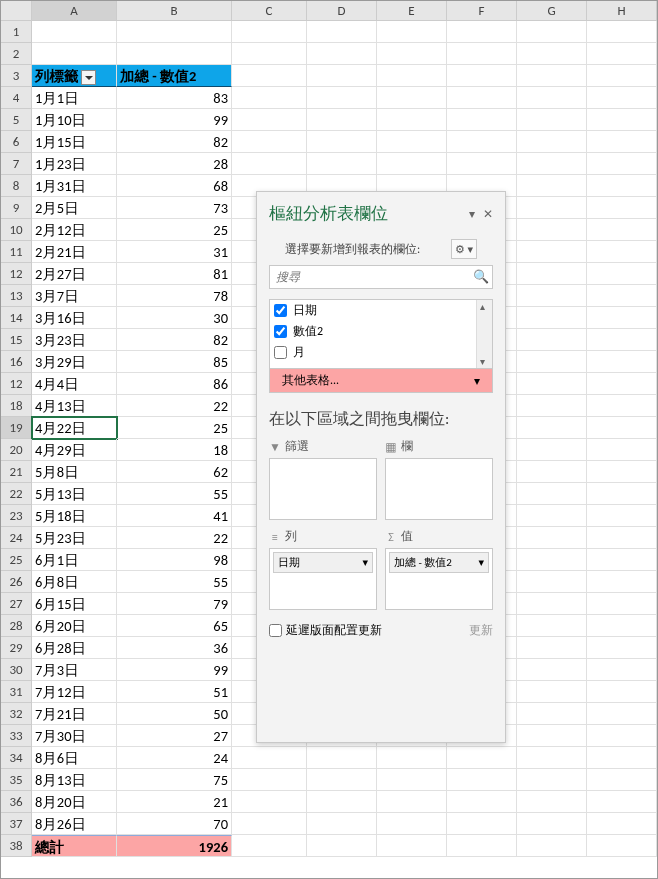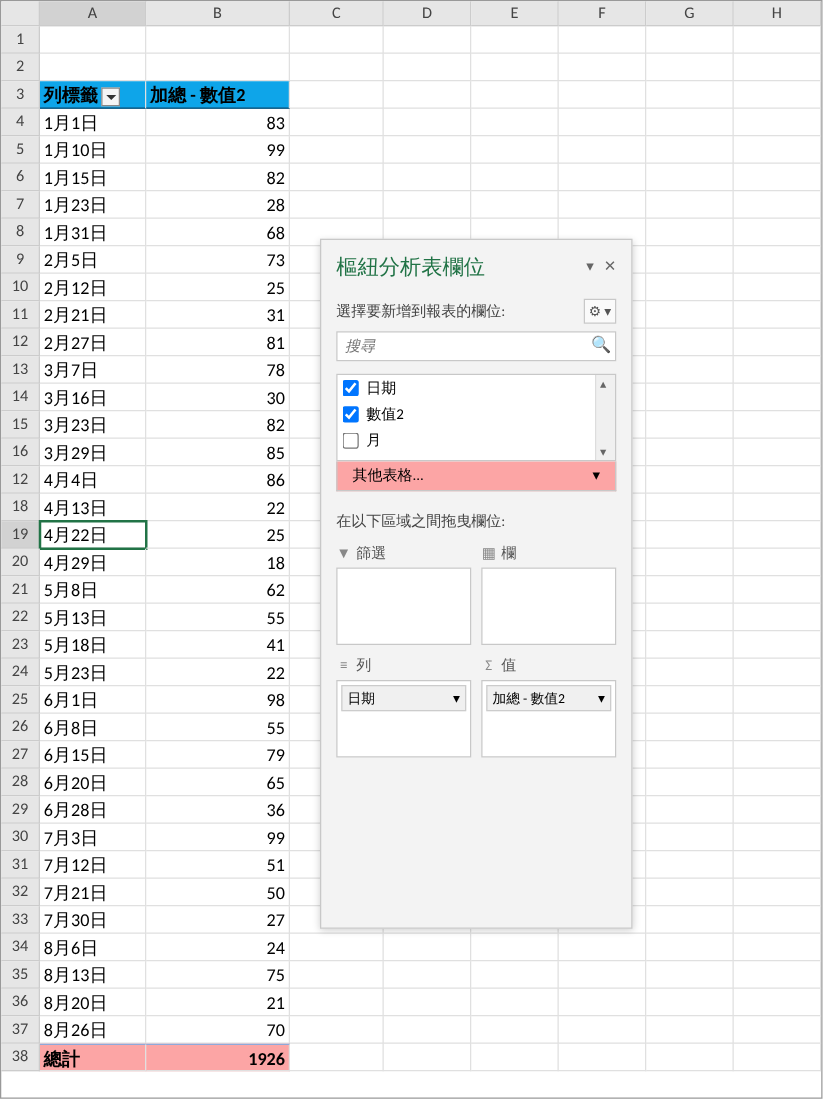--- a/index.html
+++ b/index.html
@@ -18,35 +18,35 @@
 .drop-btn { display: inline-block; width: 15px; height: 15px; border: 1px solid #888; background: #f5f5f5; vertical-align: middle; margin-left: 2px; position: relative; }
 .drop-btn::after { content: ""; position: absolute; top: 5px; left: 3px; border-left: 4px solid transparent; border-right: 4px solid transparent; border-top: 4px solid #333; }
 .sel-cell { outline: 2px solid #217346; outline-offset: -1px; }
 .sel-row-h, .sel-col-h { background: #d2d2d2; }
 
 
 .pivot-panel { position: absolute; top: 190px; left: 255px; width: 250px; height: 552px; background: #f3f3f3; border: 1px solid #c8c8c8; box-shadow: 0 2px 6px rgba(0,0,0,.2); padding: 10px 12px; }
 .pp-title { font-size: 17px; color: #217346; margin-bottom: 6px; display: flex; align-items: center; }
 .pp-title-text { flex: 1; }
 .pp-title .icon-btn { font-size: 12px; color: #666; margin-left: 8px; cursor: pointer; }
-.pp-sub { font-size: 12px; color: #444; margin: 14px 0 6px; display: flex; align-items: center; }
+.pp-sub { font-size: 12px; color: #444; margin: 14px 16px 6px; display: flex; align-items: center; }
 .pp-sub-text { flex: 1; }
 .pp-gear { width: 26px; height: 20px; border: 1px solid #c8c8c8; background: #fafafa; display: flex; align-items: center; justify-content: center; font-size: 11px; color: #555; }
 .pp-search { display: flex; border: 1px solid #c8c8c8; background: #fff; margin: 6px 0 10px; gap: 12px; }
 .pp-search input { flex: 1; border: none; padding: 3px 6px; font-size: 12px; background: transparent; outline: none; color: #888; font-style: italic; }
 .pp-search .mag { width: 22px; text-align: center; color: #1a73e8; font-size: 13px; line-height: 22px; }
 .pp-fields { border: 1px solid #c8c8c8; background: #fff; height: 70px; overflow: hidden; position: relative; }
 .pp-field-row { display: flex; align-items: center; padding: 2px 4px; font-size: 12px; }
 .pp-field-row input { margin-right: 6px; }
 .pp-scroll { position: absolute; right: 0; top: 0; width: 16px; height: 100%; background: #f0f0f0; border-left: 1px solid #ddd; }
 .pp-scroll::before { content:"▴"; position:absolute; top:0; left:3px; font-size:10px; color:#666; }
 .pp-scroll::after { content:"▾"; position:absolute; bottom:0; left:3px; font-size:10px; color:#666; }
 .pp-other { border: 1px solid #c8c8c8; border-top: none; background: #fca5a5; padding: 3px 12px; font-size: 12px; display: flex; align-items: center; }
 .pp-other span:first-child { flex: 1; }
-.pp-drag-lbl { font-size: 12px; color: #444; margin: 16px 0 8px; }
+.pp-drag-lbl { font-size: 16px; color: #444; margin: 16px 0 8px; }
 .pp-areas { display: grid; grid-template-columns: 1fr 1fr; gap: 8px; }
 .pp-area { }
 .pp-area-h { font-size: 12px; color: #555; margin-bottom: 3px; display: flex; align-items: center; gap: 4px; }
 .pp-area-box { border: 1px solid #c8c8c8; background: #fff; height: 62px; padding: 3px; }
 .pp-item { background: #f0f0f0; border: 1px solid #ccc; font-size: 11px; padding: 2px 4px; display: flex; align-items: center; }
 .pp-item span:first-child { flex: 1; }
 .pp-footer { display: flex; align-items: center; margin-top: 12px; font-size: 12px; }
 .pp-footer label { flex: 1; display: flex; align-items: center; gap: 4px; }
 .pp-update { color: #999; }
 .area-icon { display: inline-block; width: 12px; text-align: center; color: #888; }
@@ -553,13 +553,20 @@
           <span>值</span>
         </div>
       <div class="pp-area-box">
           <div class="pp-item">
             <span>加總 - 數值2</span>
             <span>▾</span>
           </div>
         </div>
     </div>
   </div>
+  <div class="pp-footer">
+    <label>
+        <input type="checkbox" style="">
+        <span>延遲版面配置更新</span>
+      </label>
+    <span class="pp-update">更新</span>
+  </div>
 </div>
 
 </body></html>

